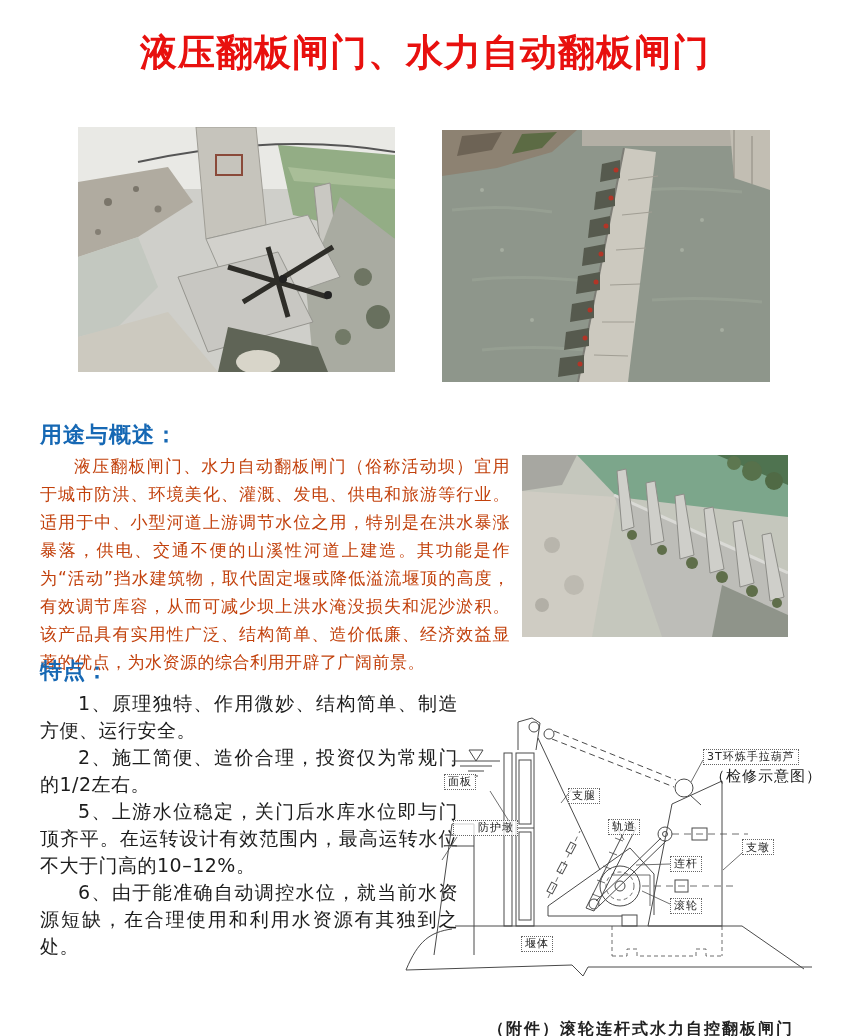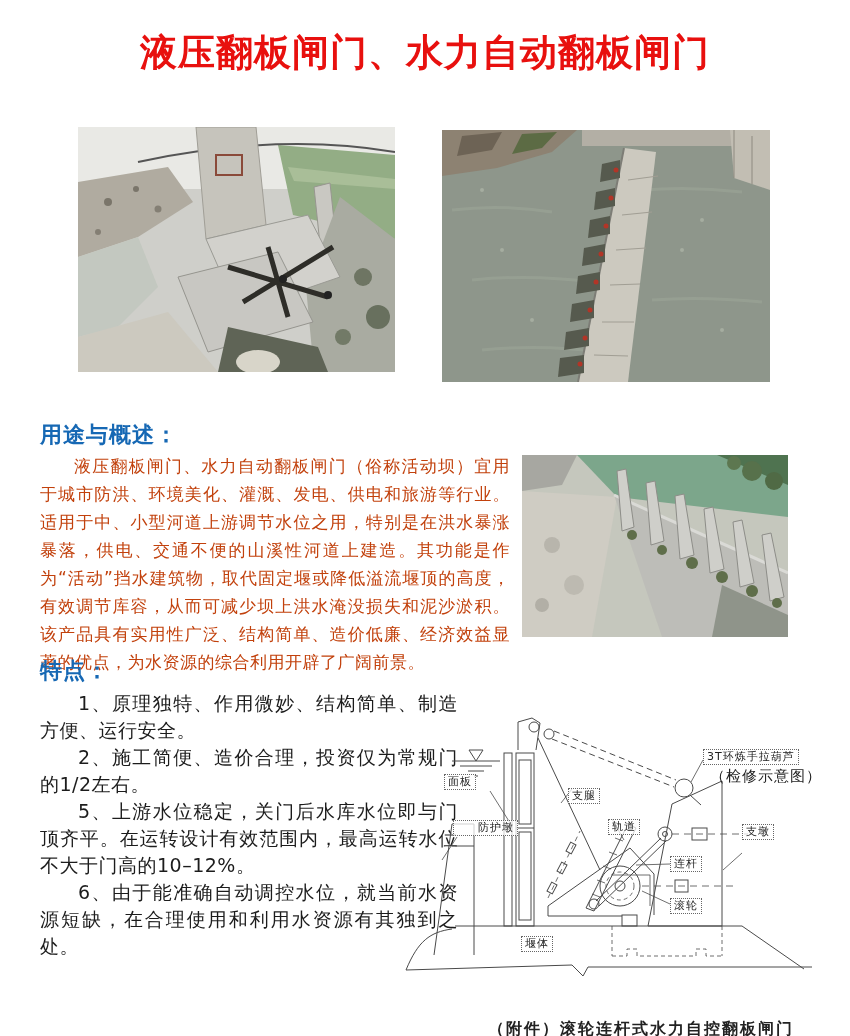--- a/index.html
+++ b/index.html
@@ -46,21 +46,21 @@
     letter-spacing:1px;white-space:nowrap;
   }
   .lbl-panel{left:44px;top:76px;}
   .lbl-hudun{left:53px;top:122px;padding-left:24px;}
   .lbl-zhitui{left:168px;top:90px;}
   .lbl-guidao{left:208px;top:104px;margin-top:17px;}
   .lbl-hoist{left:303px;top:51px;}
   .note-hoist{left:310px;top:71px;}
   .lbl-liangan{left:270px;top:158px;}
   .lbl-gunlun{left:270px;top:200px;}
-  .lbl-zhidun{left:342px;top:126px;}
+  .lbl-zhidun{left:342px;top:141px;font-family:Liberation Serif, serif;}
   .lbl-yanti{left:121px;top:238px;}
   .caption{
     position:absolute;left:400px;top:1003px;width:450px;margin:16px;
     text-align:center;font-size:16px;font-weight:700;color:#222;
     letter-spacing:2px;
   }
   .dline{stroke:#4a4a4a;stroke-width:1;fill:none;}
   .dthin{stroke:#4a4a4a;stroke-width:0.8;fill:none;}
 </style>
 </head>

